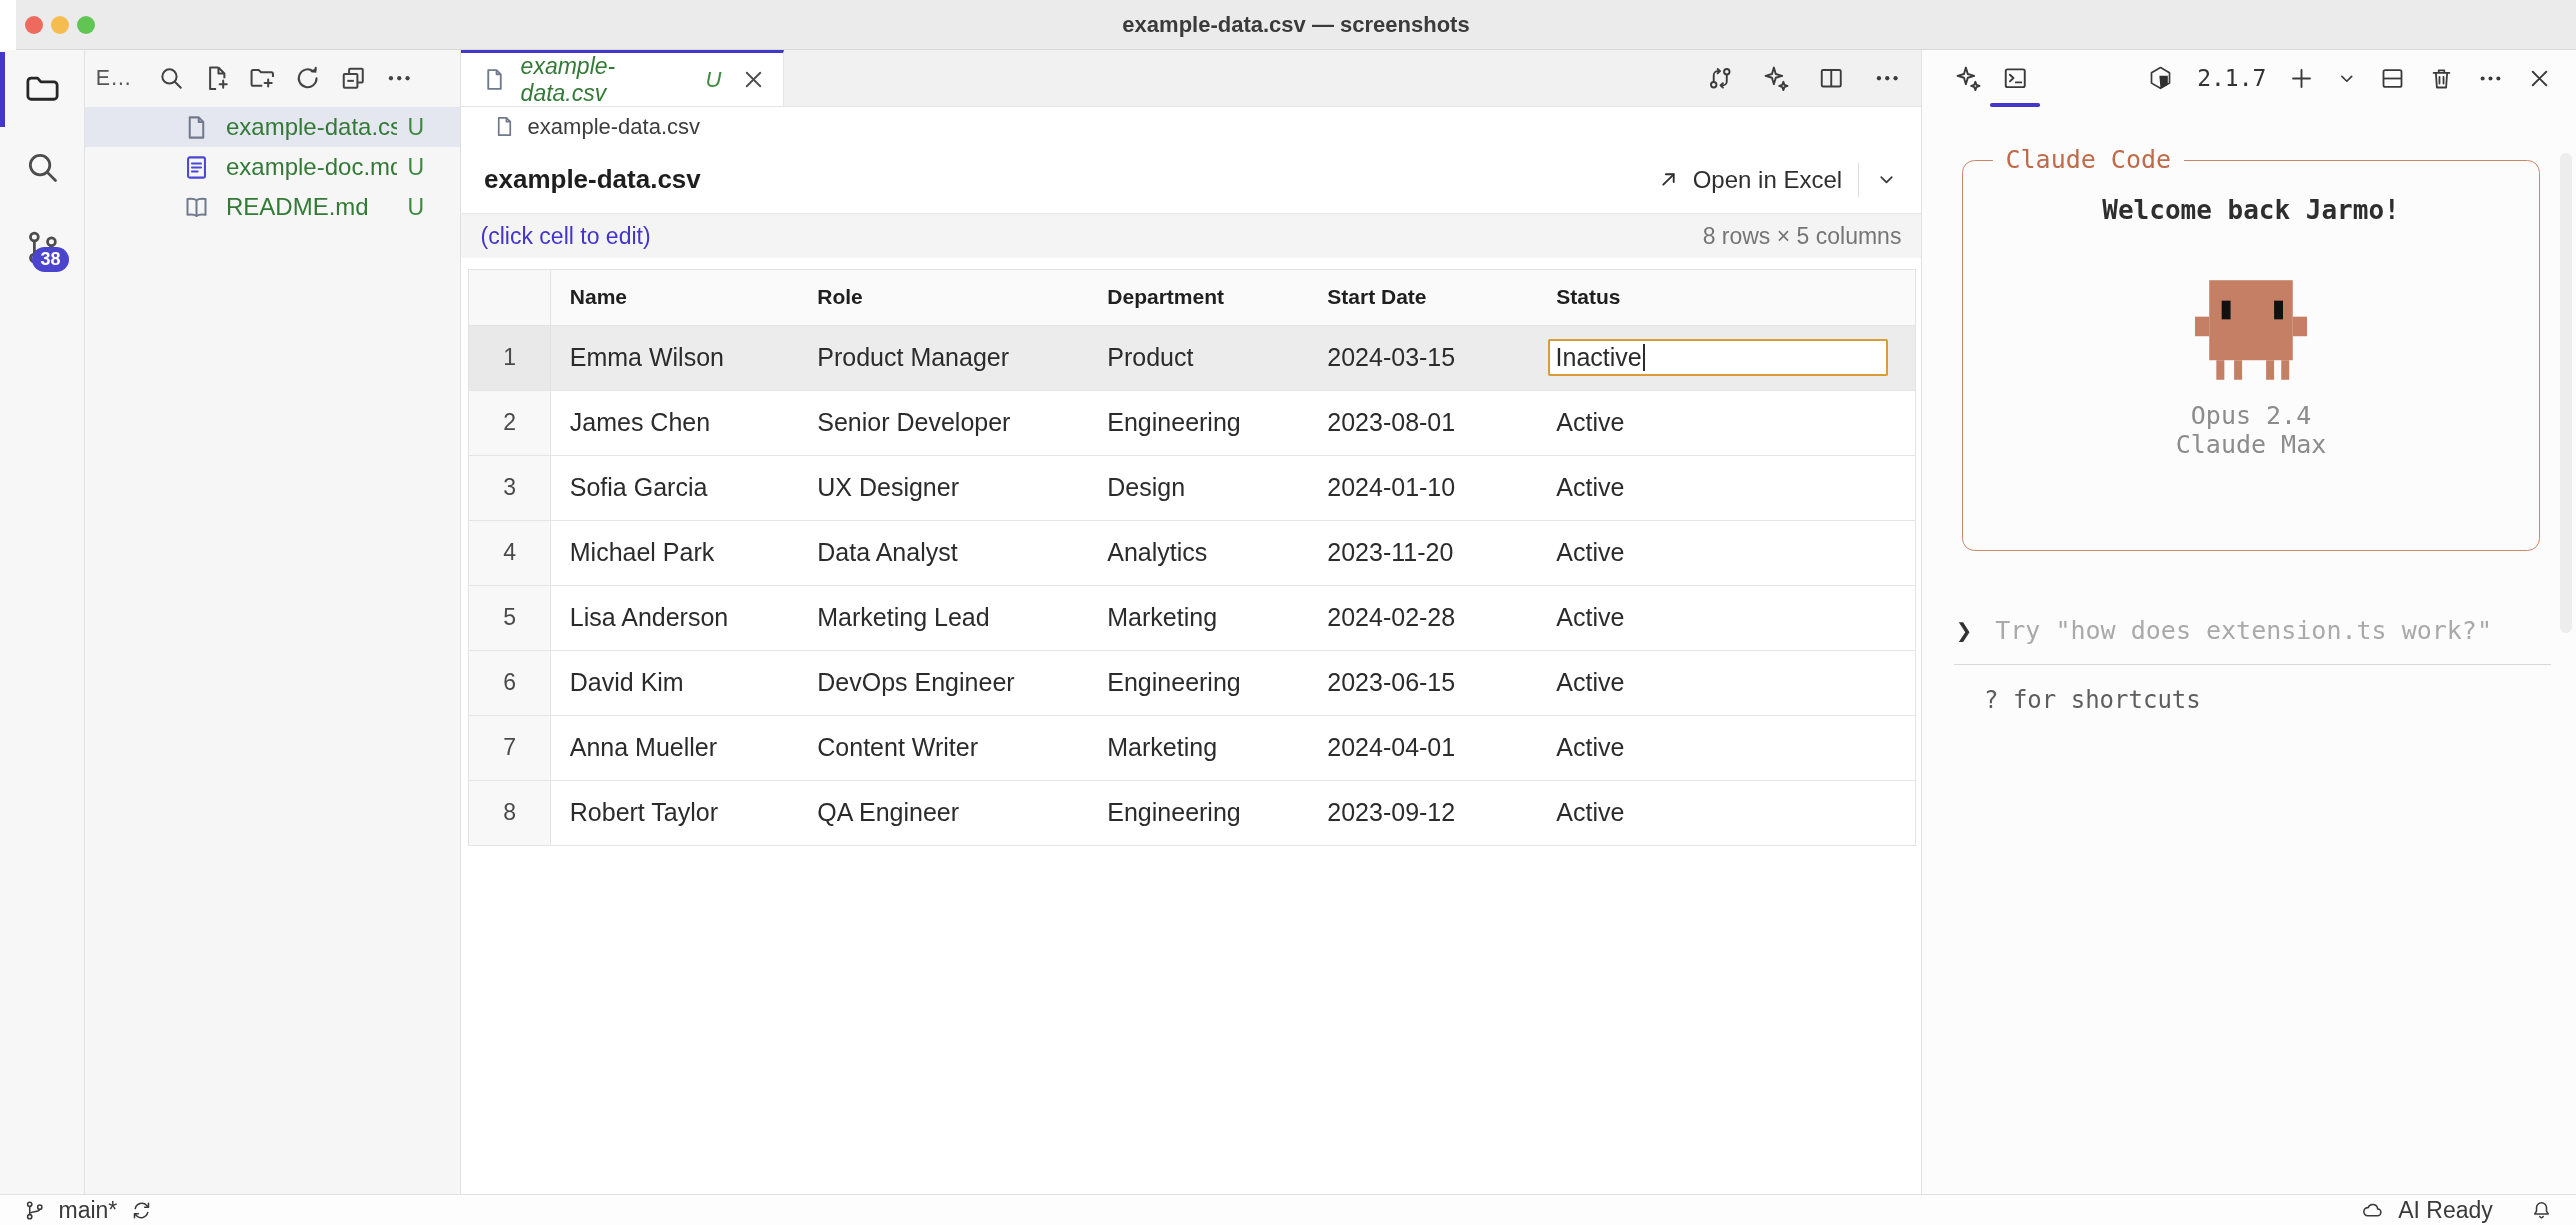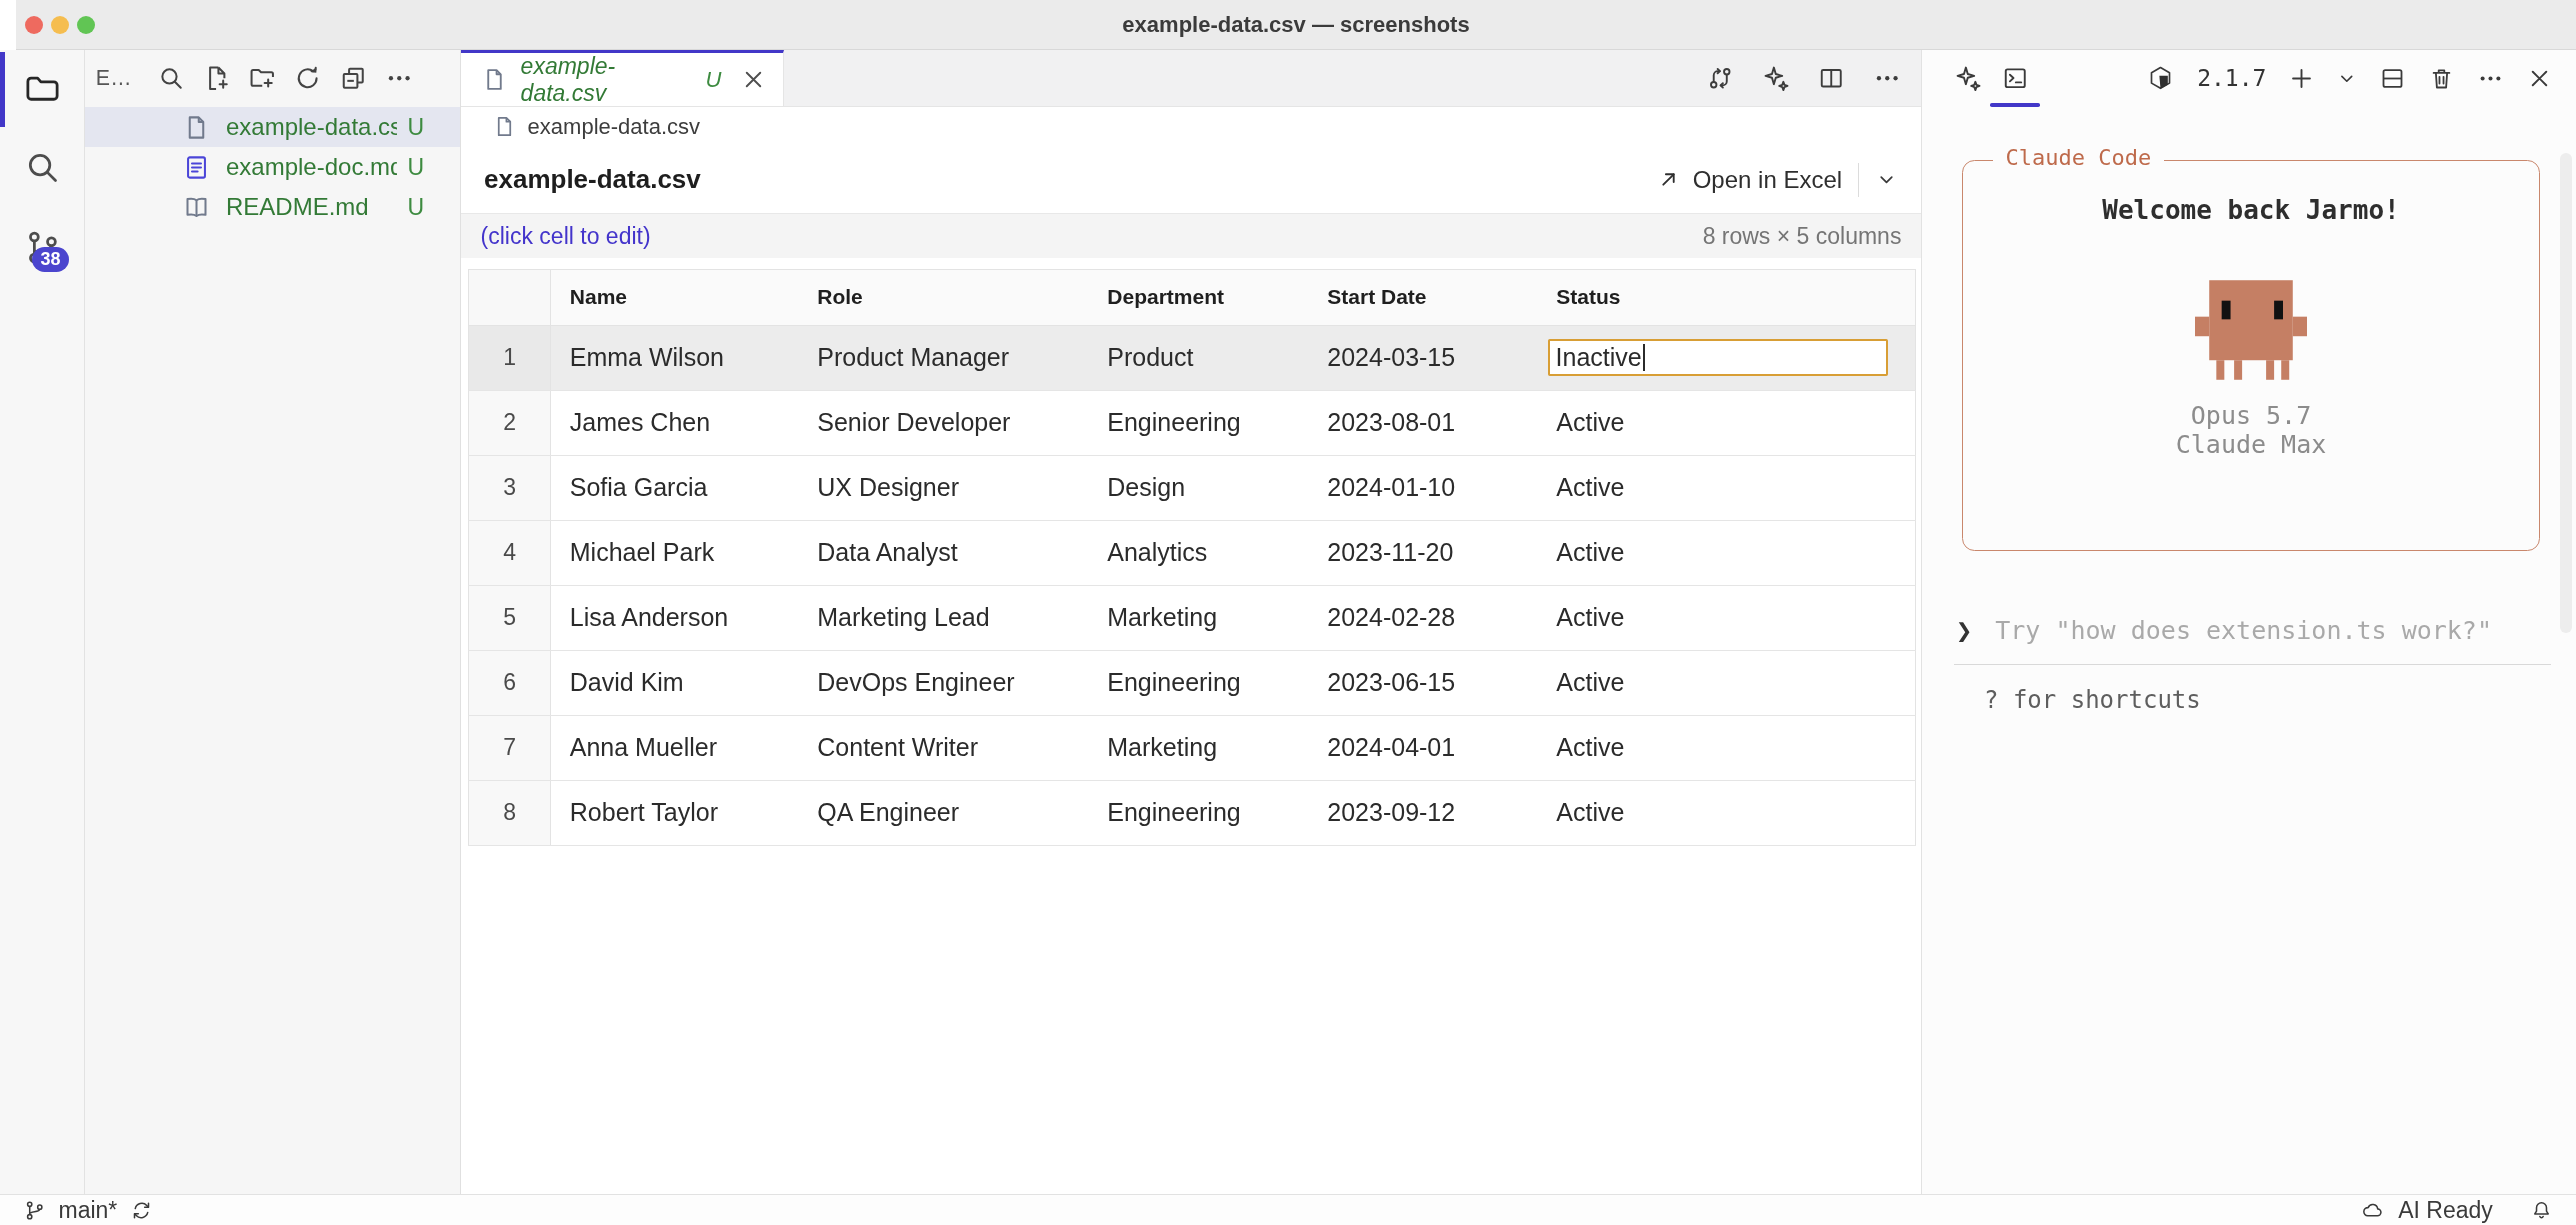--- a/index.html
+++ b/index.html
@@ -107,21 +107,21 @@
   .panel-actions { margin-left:auto; display:flex; align-items:center; gap:22px; color:#3a3a3a; }
   .pa-icon { width:27px; height:27px; } .pa-icon svg { width:27px; height:27px; }
   .pa-icon.small { width:19.6px; height:19.6px; } .pa-icon.small svg { width:19.6px; height:19.6px; }
   .version-group { display:flex; align-items:flex-start; gap:23px; }
   .version-label { font-size:23px; color:#333; font-family:"DejaVu Sans Mono","Liberation Mono",monospace; }
 
   .mono { font-family:"DejaVu Sans Mono","Liberation Mono",monospace; }
   .claude-box { position:relative; margin:53px 36px 0 40px; height:391px; border:1.8px solid #c9876c;
                 border-radius:12.5px; display:flex; flex-direction:column; align-items:center; flex:none; }
   .claude-box-legend { position:absolute; top:-16px; left:30px; background:#fcfcfc; padding:0 12.5px;
-                       font-size:22px; color:#be6a4b; }
+                       font-size:25px; color:#be6a4b; }
   .welcome { margin-top:34px; font-size:26px; font-weight:700; color:#2e2e2e; }
   .clawd { margin-top:55px; width:112px; height:100px; }
   .claude-info { margin-top:21.3px; text-align:center; font-size:25px; color:#8c8c8c; line-height:29px; }
 
   .prompt-row { margin:64px 27px 0 34px; display:flex; align-items:center; gap:23px; }
   .prompt-char { font-size:27px; color:#333; }
   .prompt-placeholder { font-size:25px; color:#a9a9a9; white-space:nowrap; }
   .panel-divider { margin:18px 25px 0 32px; height:0.9px; background:#d9d9d9; }
   .shortcut-hint { margin:21.3px 0 0 62px; font-size:24px; color:#5e5e5e; }
   .panel-scrollbar { position:absolute; right:4.4px; top:103px; width:11.6px; height:480px;
@@ -504,21 +504,21 @@
             <rect x="110" y="41" width="16" height="22"></rect>
             <rect x="24" y="90" width="9" height="22"></rect>
             <rect x="44" y="90" width="9" height="22"></rect>
             <rect x="80" y="90" width="9" height="22"></rect>
             <rect x="97" y="90" width="9" height="22"></rect>
           </g>
           <rect x="30" y="23" width="10" height="21" fill="#111"></rect>
           <rect x="89" y="23" width="10" height="21" fill="#111"></rect>
         </svg>
         <div class="claude-info mono">
-          <div>Opus 5.7</div>
+          <div>Opus 2.4</div>
           <div>Claude Max</div>
         </div>
       </div>
 
       <div class="prompt-row mono">
         <span class="prompt-char mono">❯</span>
         <span class="prompt-placeholder mono">Try "how does extension.ts work?"</span>
       </div>
       <div class="panel-divider"></div>
       <div class="shortcut-hint mono">? for shortcuts</div>

